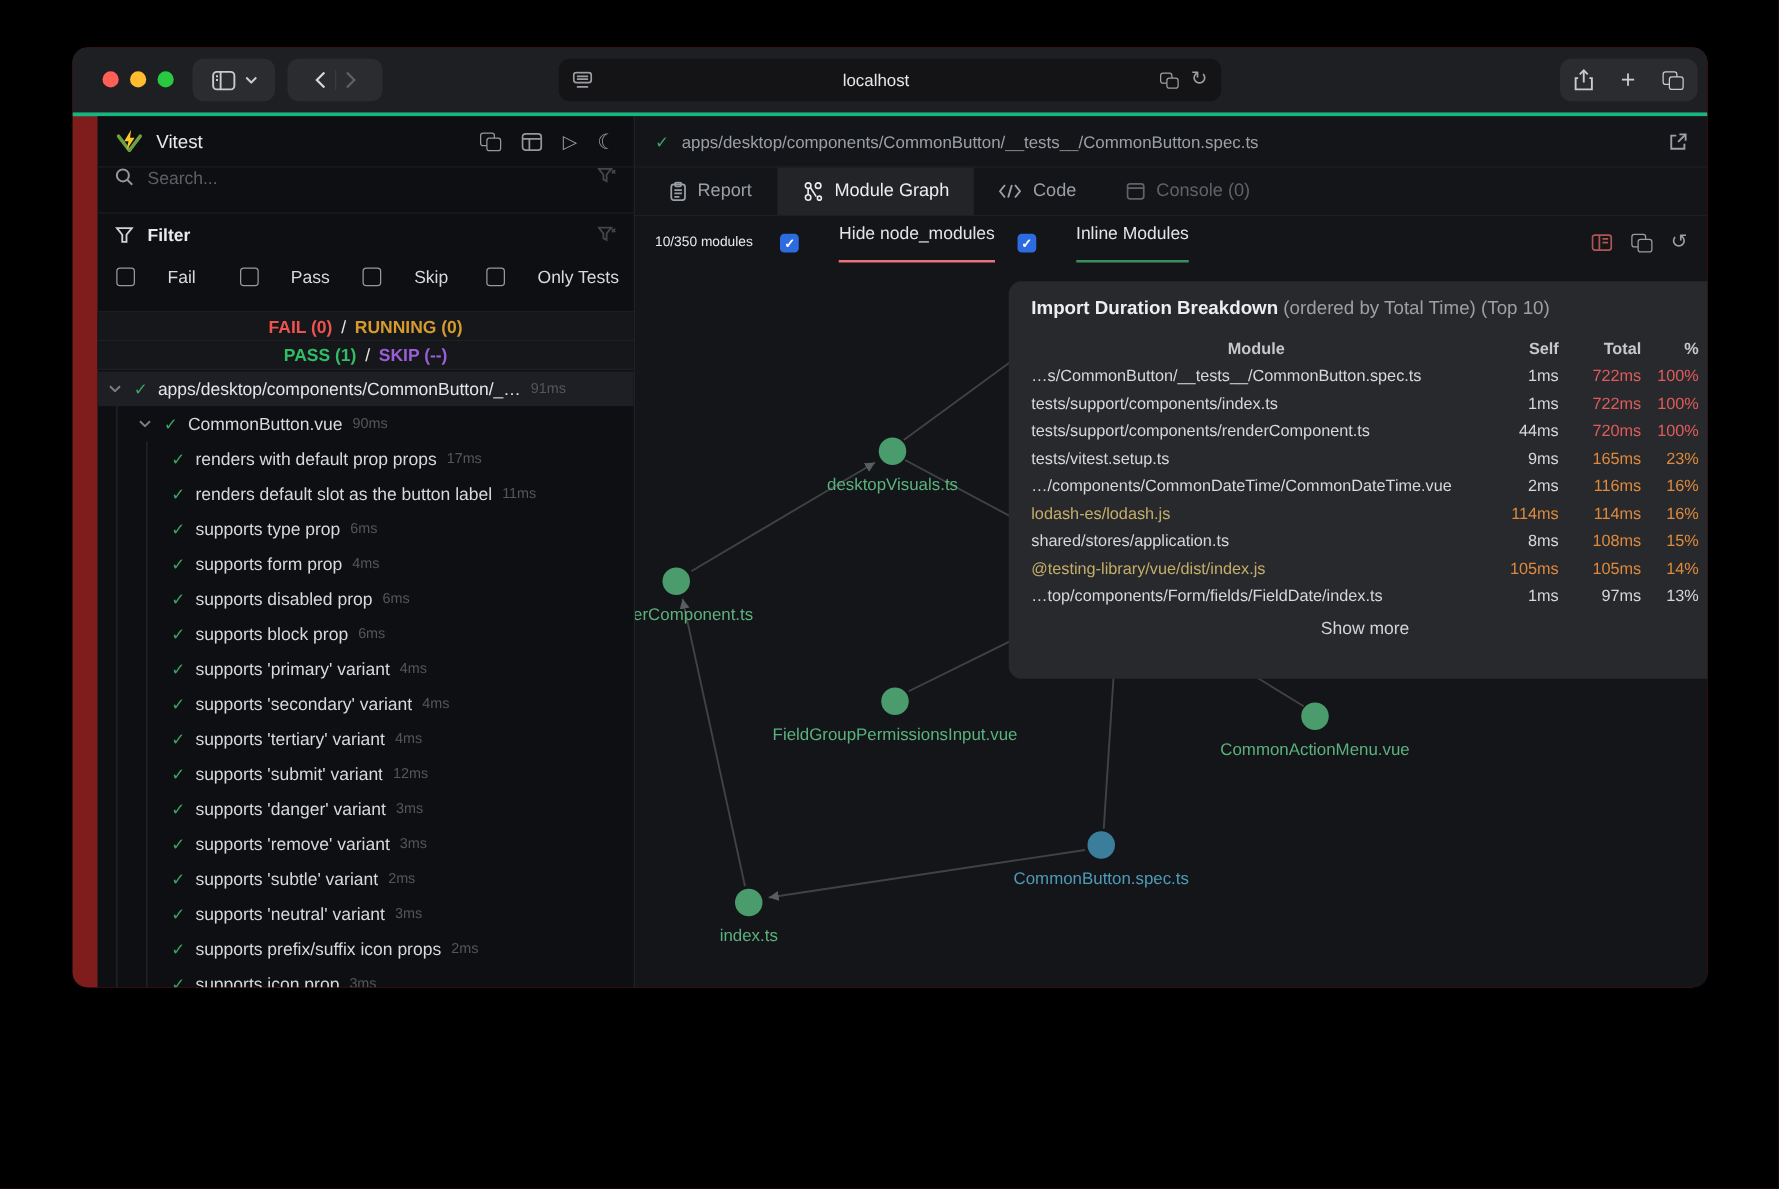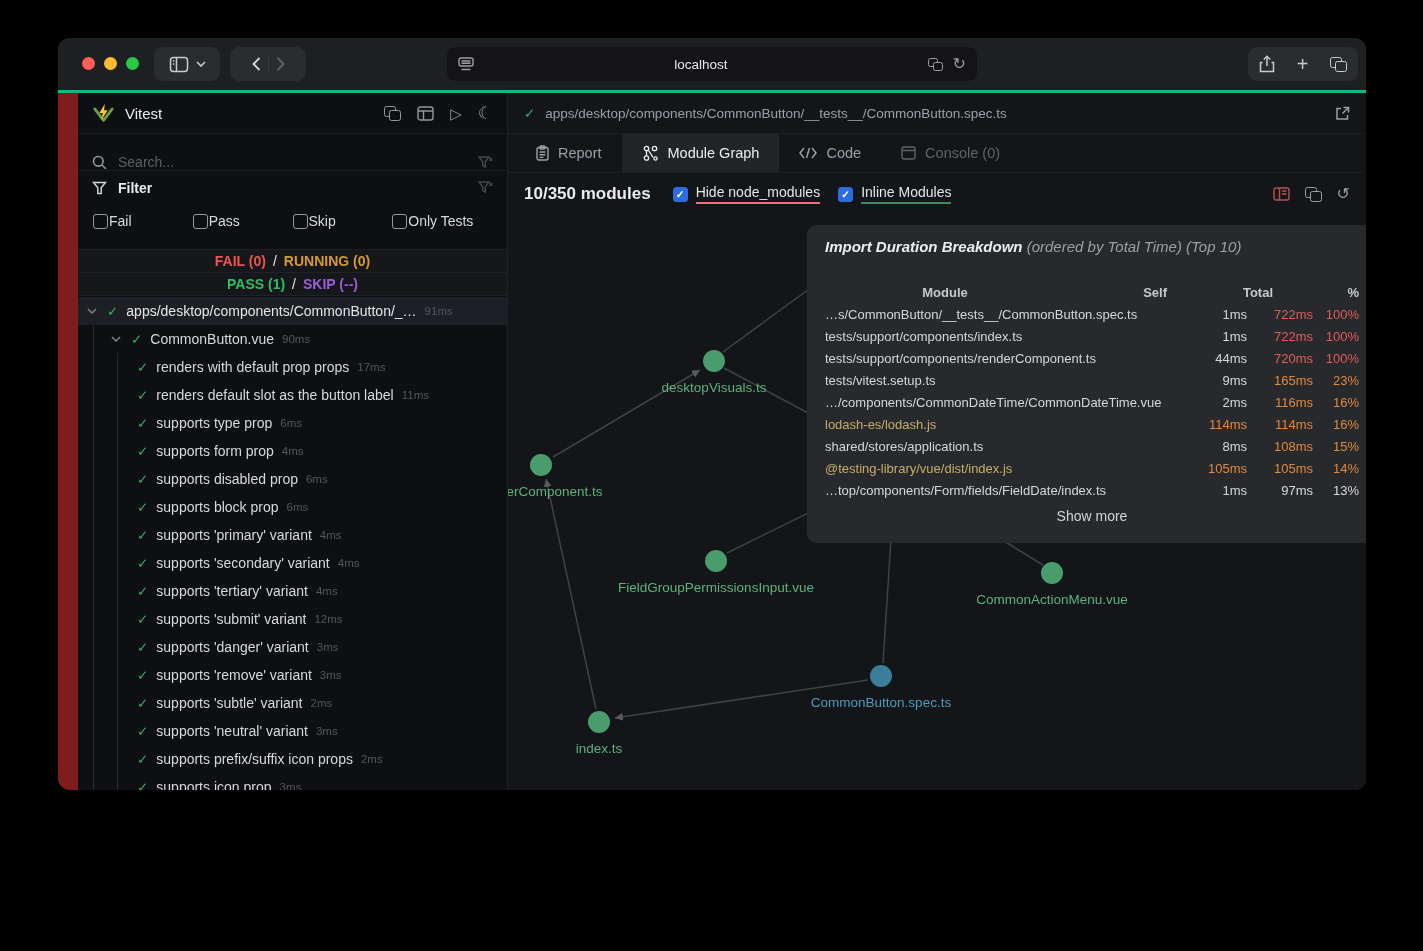--- a/index.html
+++ b/index.html
@@ -37,26 +37,26 @@
   
   .greenbar { position:absolute; top:52px; left:0; width:100%; height:3px; }
   
   .appbody { position:absolute; top:55px; left:0; right:0; bottom:0; display:flex; }
   .sidebar { width:430px; background:#0e0f12; border-right:1px solid #202126; position:relative; flex:none;margin-left:20px; }
   .main { flex:1; background:#141519; position:relative; }
   
   .s-header { height:41px; display:flex; align-items:center; padding:0 14px; border-bottom:1px solid #1d1e22; }
   .s-title { color:#e9eaec; font-size:15px; margin-left:10px; flex:1; }
   .s-hicons { display:flex; gap:16px; color:#94979b; align-items:center; }
-  .s-search { height:37px; display:flex; align-items:flex-end; padding:0 14px; border-bottom:1px solid #1d1e22; gap:11px; }
+  .s-search { height:37px; display:flex; align-items:flex-start; padding:0 14px; border-bottom:1px solid #1d1e22; gap:11px; }
   .s-search-ph { color:#5c6065; font-size:14px; flex:1; }
   .s-filter-hdr { height:33px; display:flex; align-items:center; padding:0 14px; gap:11px; }
   .s-filter-title { color:#e9eaec; font-weight:700; font-size:14px; flex:1; }
   .s-opts { height:34px; display:flex; align-items:center; padding:0 15px; }
-  .opt { display:flex; align-items:center; gap:1px; width:103px; }
+  .opt { display:flex; align-items:center; gap:26px; width:103px; }
   .cbx { width:15px; height:15px; border:1.5px solid #96999d; border-radius:3px; flex:none; }
   .opt-label { color:#d8dadc; font-size:14px; white-space:nowrap; }
   .s-summary { margin-top:11px; border-top:1px solid #202126; }
   .sum-row { height:23px; display:flex; align-items:center; justify-content:center; gap:7px;
     background:#16171a; border-bottom:1px solid #202126; font-size:14px; font-weight:700; }
   .c-fail{color:#ef5350}.c-run{color:#d69a2d}.c-pass{color:#2fbe67}.c-skip{color:#9a5fd6}
   .c-sep{color:#e8e8e8; font-weight:400}
   .s-tree { position:absolute; top:204px; left:0; right:0; bottom:0; overflow:hidden; font-size:14px; }
   .guide { position:absolute; width:1px; background:#26272b; }
   .g1 { left:15px; top:28px; height:476px; }
@@ -71,38 +71,38 @@
   .row-file .t-label { color:#e3e5e7; }
   .t-dur { color:#54565a; font-size:11.5px; }
   
   .m-header { height:41px; display:flex; align-items:center; padding:0 16px; gap:10px; border-bottom:1px solid #1d1e22; }
   .m-path { color:#9aa0a6; font-size:13.5px; flex:1; white-space:nowrap; overflow:hidden; }
   .m-tabs { height:39px; display:flex; align-items:stretch; border-bottom:1px solid #1d1e22; padding-left:8px; }
   .tab { display:flex; align-items:center; gap:9px; padding:0 20px; color:#9aa0a6; font-size:14.5px; }
   .tab.active { background:#232428; color:#eceded; }
   .tab.dim { color:#5f6368; }
   .m-toolbar { height:42px; display:flex; align-items:center; padding:0 16px; gap:18px; }
-  .mod-count { color:#e9eaec; font-weight:700; font-size:17px; margin-right:4px; }
+  .mod-count { color:#e9eaec; font-weight:400; font-size:11px; margin-right:4px; }
   .tb-check { display:flex; align-items:center; gap:8px; font-size:14px; color:#e2e4e6; }
   .bluebox { width:15px; height:15px; border-radius:3.5px; background:#2d6be0; color:#fff; font-size:10.5px;
     display:flex; align-items:center; justify-content:center; font-weight:700; flex:none; }
-  .lbl-u { padding-bottom:2px; border-bottom:2px solid transparent; }
+  .lbl-u { padding-bottom:14px; border-bottom:2px solid transparent;margin-left:24px; }
   .lbl-hide { border-bottom-color:#e8747c; }
   .lbl-inline { border-bottom-color:#3d8b5f; }
   .tb-spacer { flex:1; }
   .tb-hint { color:#8b8e92; font-size:13px; }
   .tb-icons { display:flex; gap:15px; align-items:center; color:#9a9da1; }
   .m-graph { position:absolute; top:122px; left:0; right:0; bottom:0; }
   #module-graph-svg { position:absolute; left:0; top:0; }
   
   .panel { position:absolute; left:299px; top:10px; width:570px; height:318px; background:#28292c;
     border-radius:10px; padding:13px 18px 10px; z-index:5; }
-  .p-titleline { font-size:15px; color:#9da0a3;font-style:italic; }
+  .p-titleline { font-size:15px; color:#9da0a3; }
   .p-title { color:#ecedee; font-weight:700; }
-  .p-head { display:flex; margin-top:28px; font-weight:700; font-size:13px; color:#c6c8ca; line-height:20px;gap:40px; }
+  .p-head { display:flex; margin-top:14px; font-weight:700; font-size:13px; color:#c6c8ca; line-height:20px; }
   .h-mod { flex:1; text-align:center; }
   .h-self,.imp-self { width:62px; text-align:right; }
   .h-total,.imp-total { width:66px; text-align:right; }
   .h-pct,.imp-pct { width:46px; text-align:right; }
   .imp-row { display:flex; font-size:13px; height:22px; align-items:center; color:#d5d7d9; }
   .imp-mod { flex:1; white-space:nowrap; overflow:hidden; }
   .show-more { text-align:center; color:#d2d4d6; font-size:14px; margin-top:7px; }
   svg.ic { display:block; }
 </style>
 </head>

